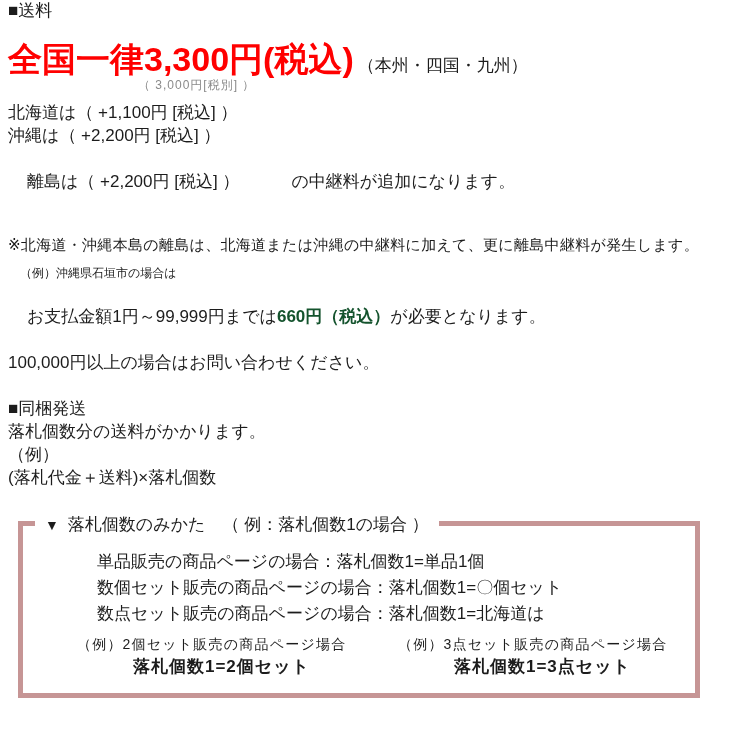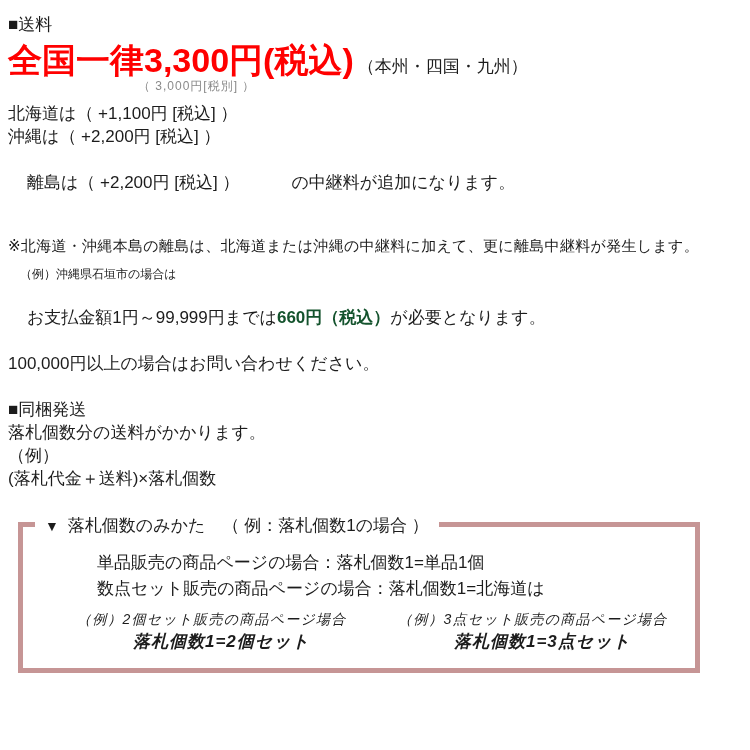--- a/index.html
+++ b/index.html
@@ -3,25 +3,25 @@
 <meta charset="utf-8">
 <style>
   html,body { margin:0; padding:0; }
   body {
     width:750px; height:750px; overflow:hidden; background:#ffffff;
     font-family:"Liberation Sans","DejaVu Sans",sans-serif;
     color:#1c1c1c;
   }
   .page {
     width:750px; height:750px; box-sizing:border-box;
-    padding:14px 0 0 8px;
+    padding:0 0 0 8px;
     display:flex; flex-direction:column; align-items:flex-start;
   }
   .h1 { font-size:17px; line-height:22px; font-weight:normal; }
-  .price-line { margin-top:5px; display:flex; align-items:baseline; white-space:pre; }
+  .price-line { margin-top:18px; display:flex; align-items:baseline; white-space:pre; }
   .price-main { color:#ff0000; font-size:34px; font-weight:bold; line-height:38px; }
   .price-region { font-size:17px; margin-left:4px; color:#1c1c1c; }
   .price-sub { color:#8a8a8a; font-size:12px; line-height:15px; margin-left:130px; letter-spacing:1px; white-space:pre; }
   .surcharge, .surcharge-row, .body-line { font-size:17px; line-height:23px; white-space:pre; }
   .surcharge-first { margin-top:8px; }
   .suffix { margin-left:52px; }
   .note { margin-top:19px; font-size:15px; line-height:20px; letter-spacing:0.3px; white-space:pre; }
   .ex-intro { margin-top:10px; margin-left:12px; font-size:12px; line-height:17px; white-space:pre; }
   .ex-detail { margin-top:5px; margin-left:2px; font-size:14px; line-height:18px; letter-spacing:0.5px; white-space:pre; }
   .mt-cod { margin-top:23px; }
@@ -33,21 +33,21 @@
     padding:23px 8px 14px 74px;
   }
   .qty-title {
     position:absolute; top:-13px; left:12px; background:#ffffff;
     padding:0 10px; font-size:17px; line-height:24px;
     display:flex; align-items:center; white-space:pre;
   }
   .tri { font-size:14px; margin-right:9px; color:#1c1c1c; }
   .qty-row { font-size:17px; line-height:26px; white-space:pre; }
   .qty-examples { display:flex; margin-top:8px; margin-left:-20px; }
-  .qty-ex { width:332px;font-style:italic; }
+  .qty-ex { width:332px; }
   .qty-ex + .qty-ex { margin-left:32px; }
   .qty-ex-label { font-size:14px; line-height:18px; letter-spacing:1.2px; white-space:pre; }
   .qty-ex-value { font-size:17px; font-weight:bold; line-height:24px; margin-top:2px; text-align:center; letter-spacing:1px; white-space:pre; }
 </style>
 </head>
 <body>
 
 <div class="page">
 
   <div class="h1">■送料</div>
@@ -76,20 +76,21 @@
   <div class="body-line">落札個数分の送料がかかります。</div>
   <div class="body-line">（例）</div>
   <div class="body-line">(落札代金＋送料)×落札個数</div>
 
   <div class="qty-box">
     <div class="qty-title">
       <span class="tri">▼</span><span>落札個数のみかた　（ 例：落札個数1の場合 ）</span>
     </div>
     <div class="qty-rows">
       <div class="qty-row">単品販売の商品ページの場合：落札個数1=単品1個</div>
+      <div class="qty-row">数個セット販売の商品ページの場合：落札個数1=〇個セット</div>
       <div class="qty-row">数点セット販売の商品ページの場合：落札個数1=北海道は</div>
     </div>
     <div class="qty-examples">
       <div class="qty-ex">
         <div class="qty-ex-label">（例）2個セット販売の商品ページ場合</div>
         <div class="qty-ex-value">落札個数1=2個セット</div>
       </div>
       <div class="qty-ex">
         <div class="qty-ex-label">（例）3点セット販売の商品ページ場合</div>
         <div class="qty-ex-value">落札個数1=3点セット</div>

